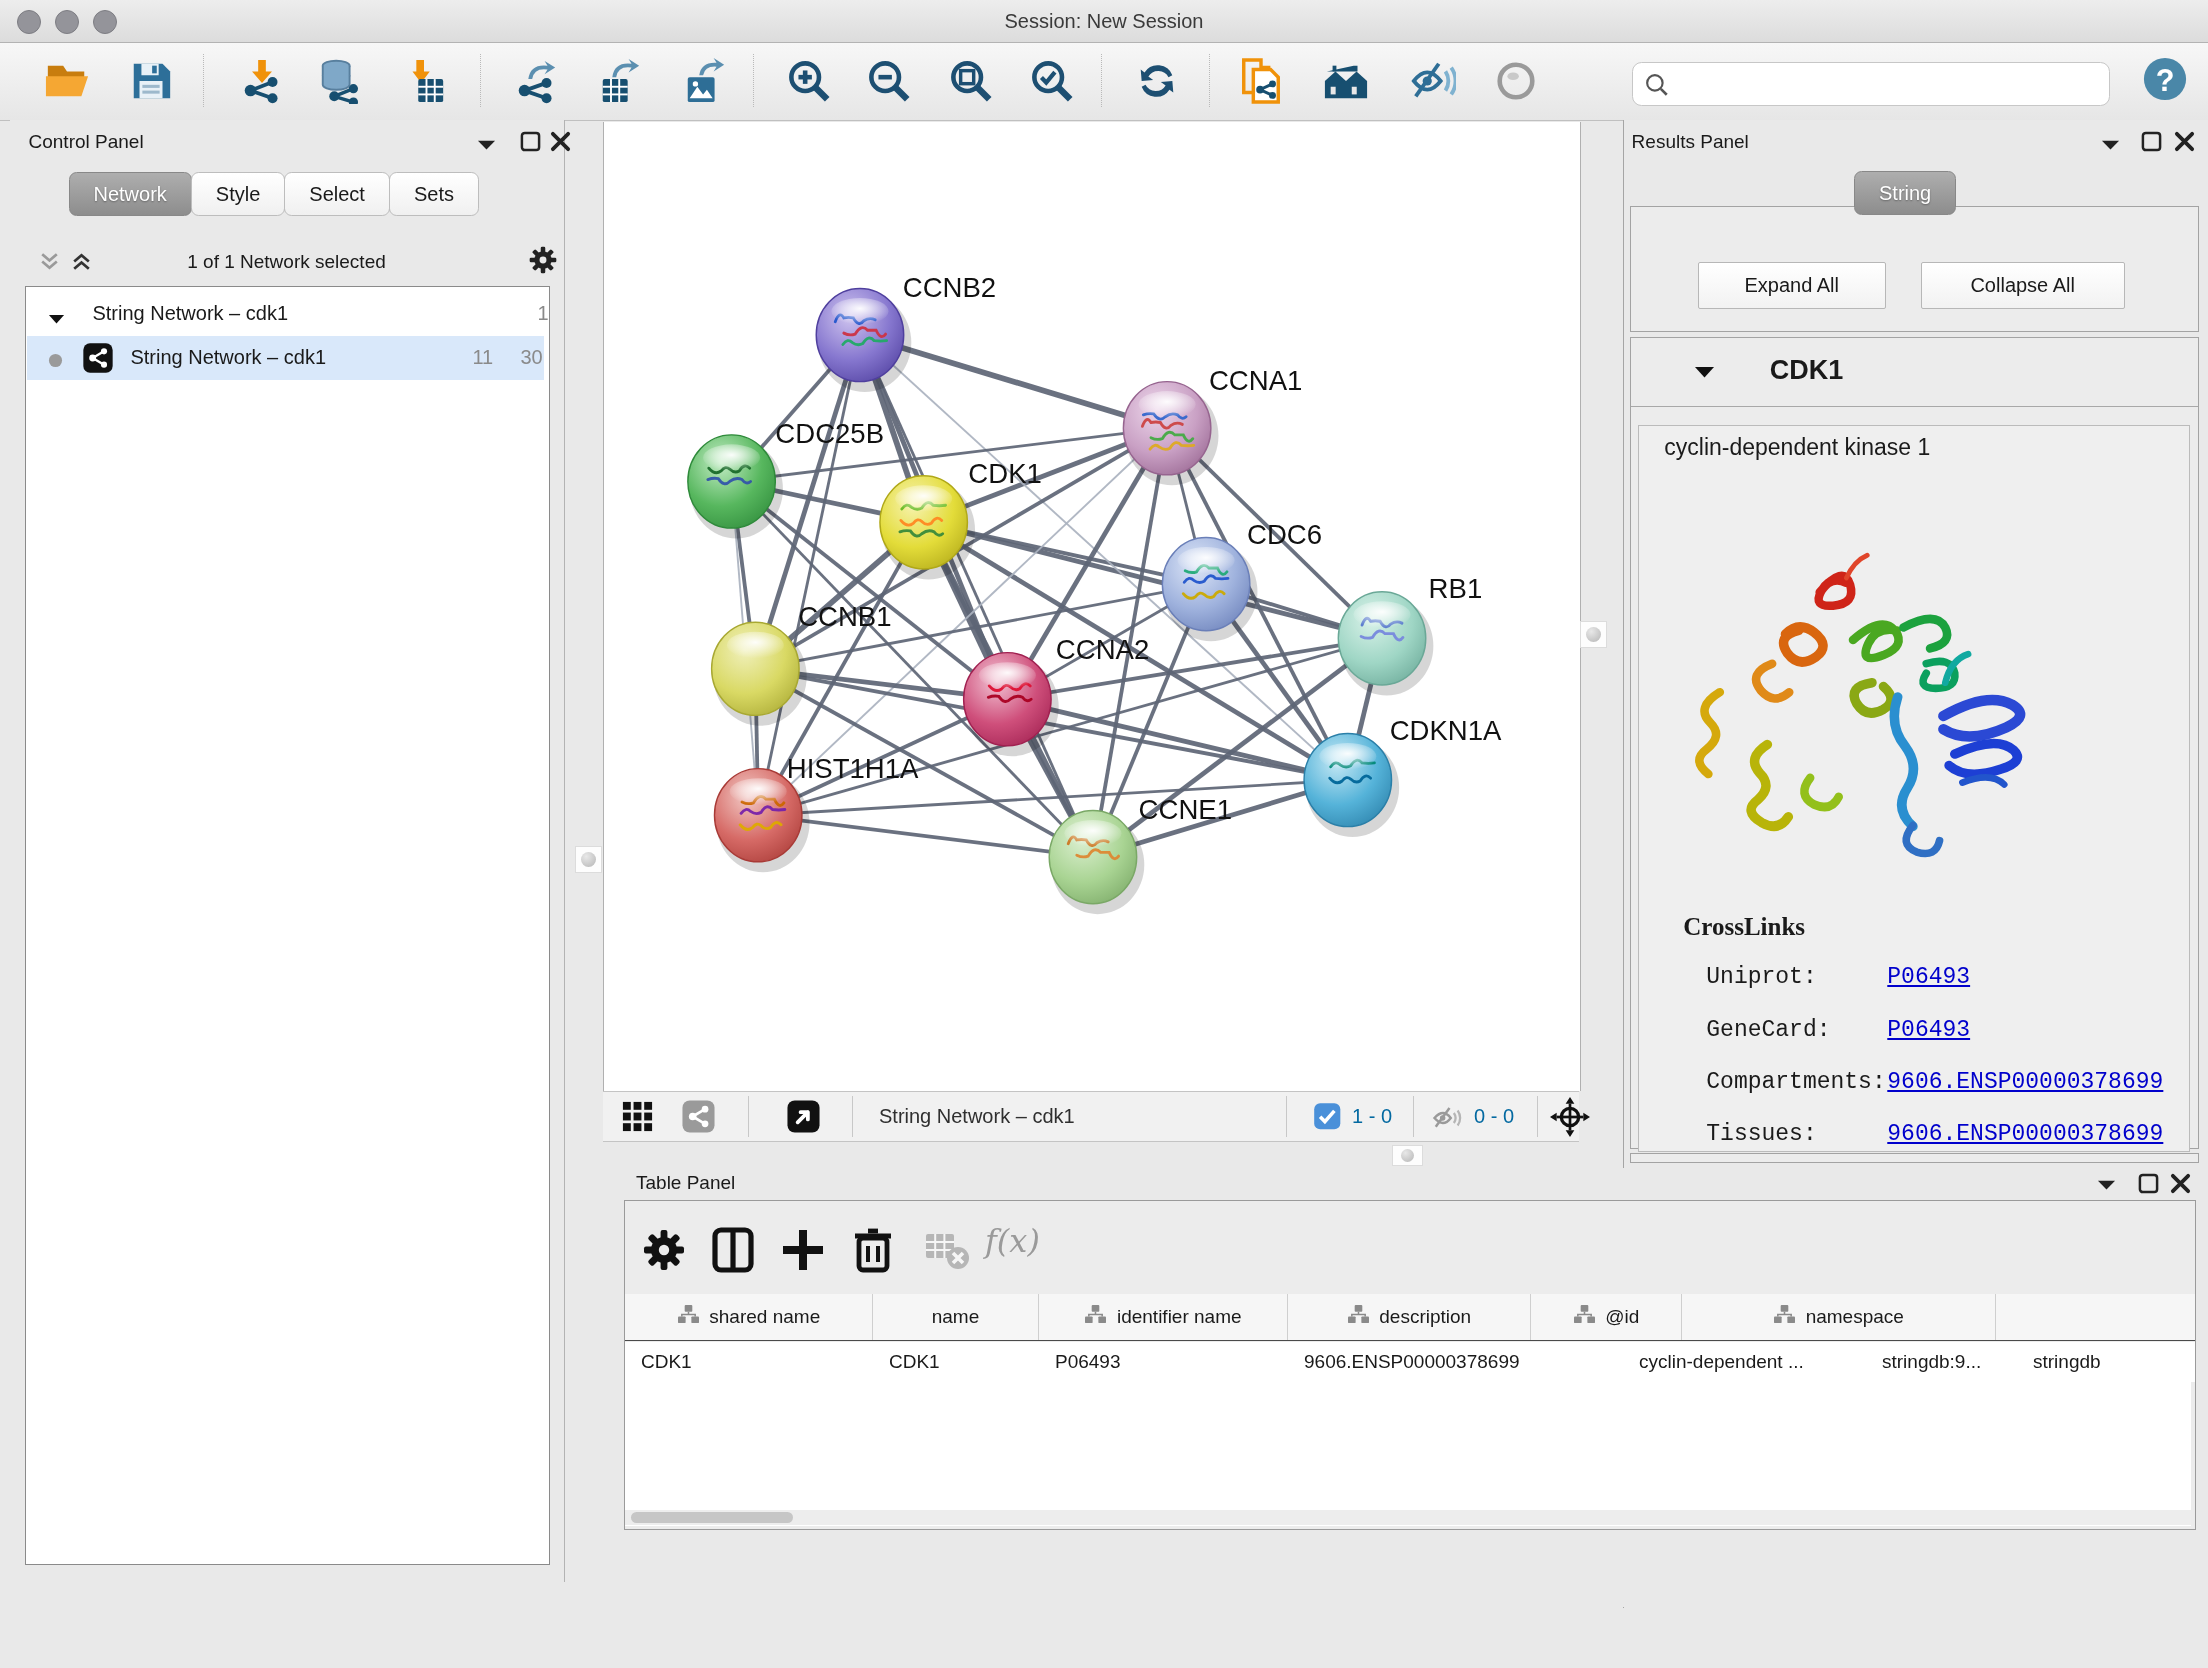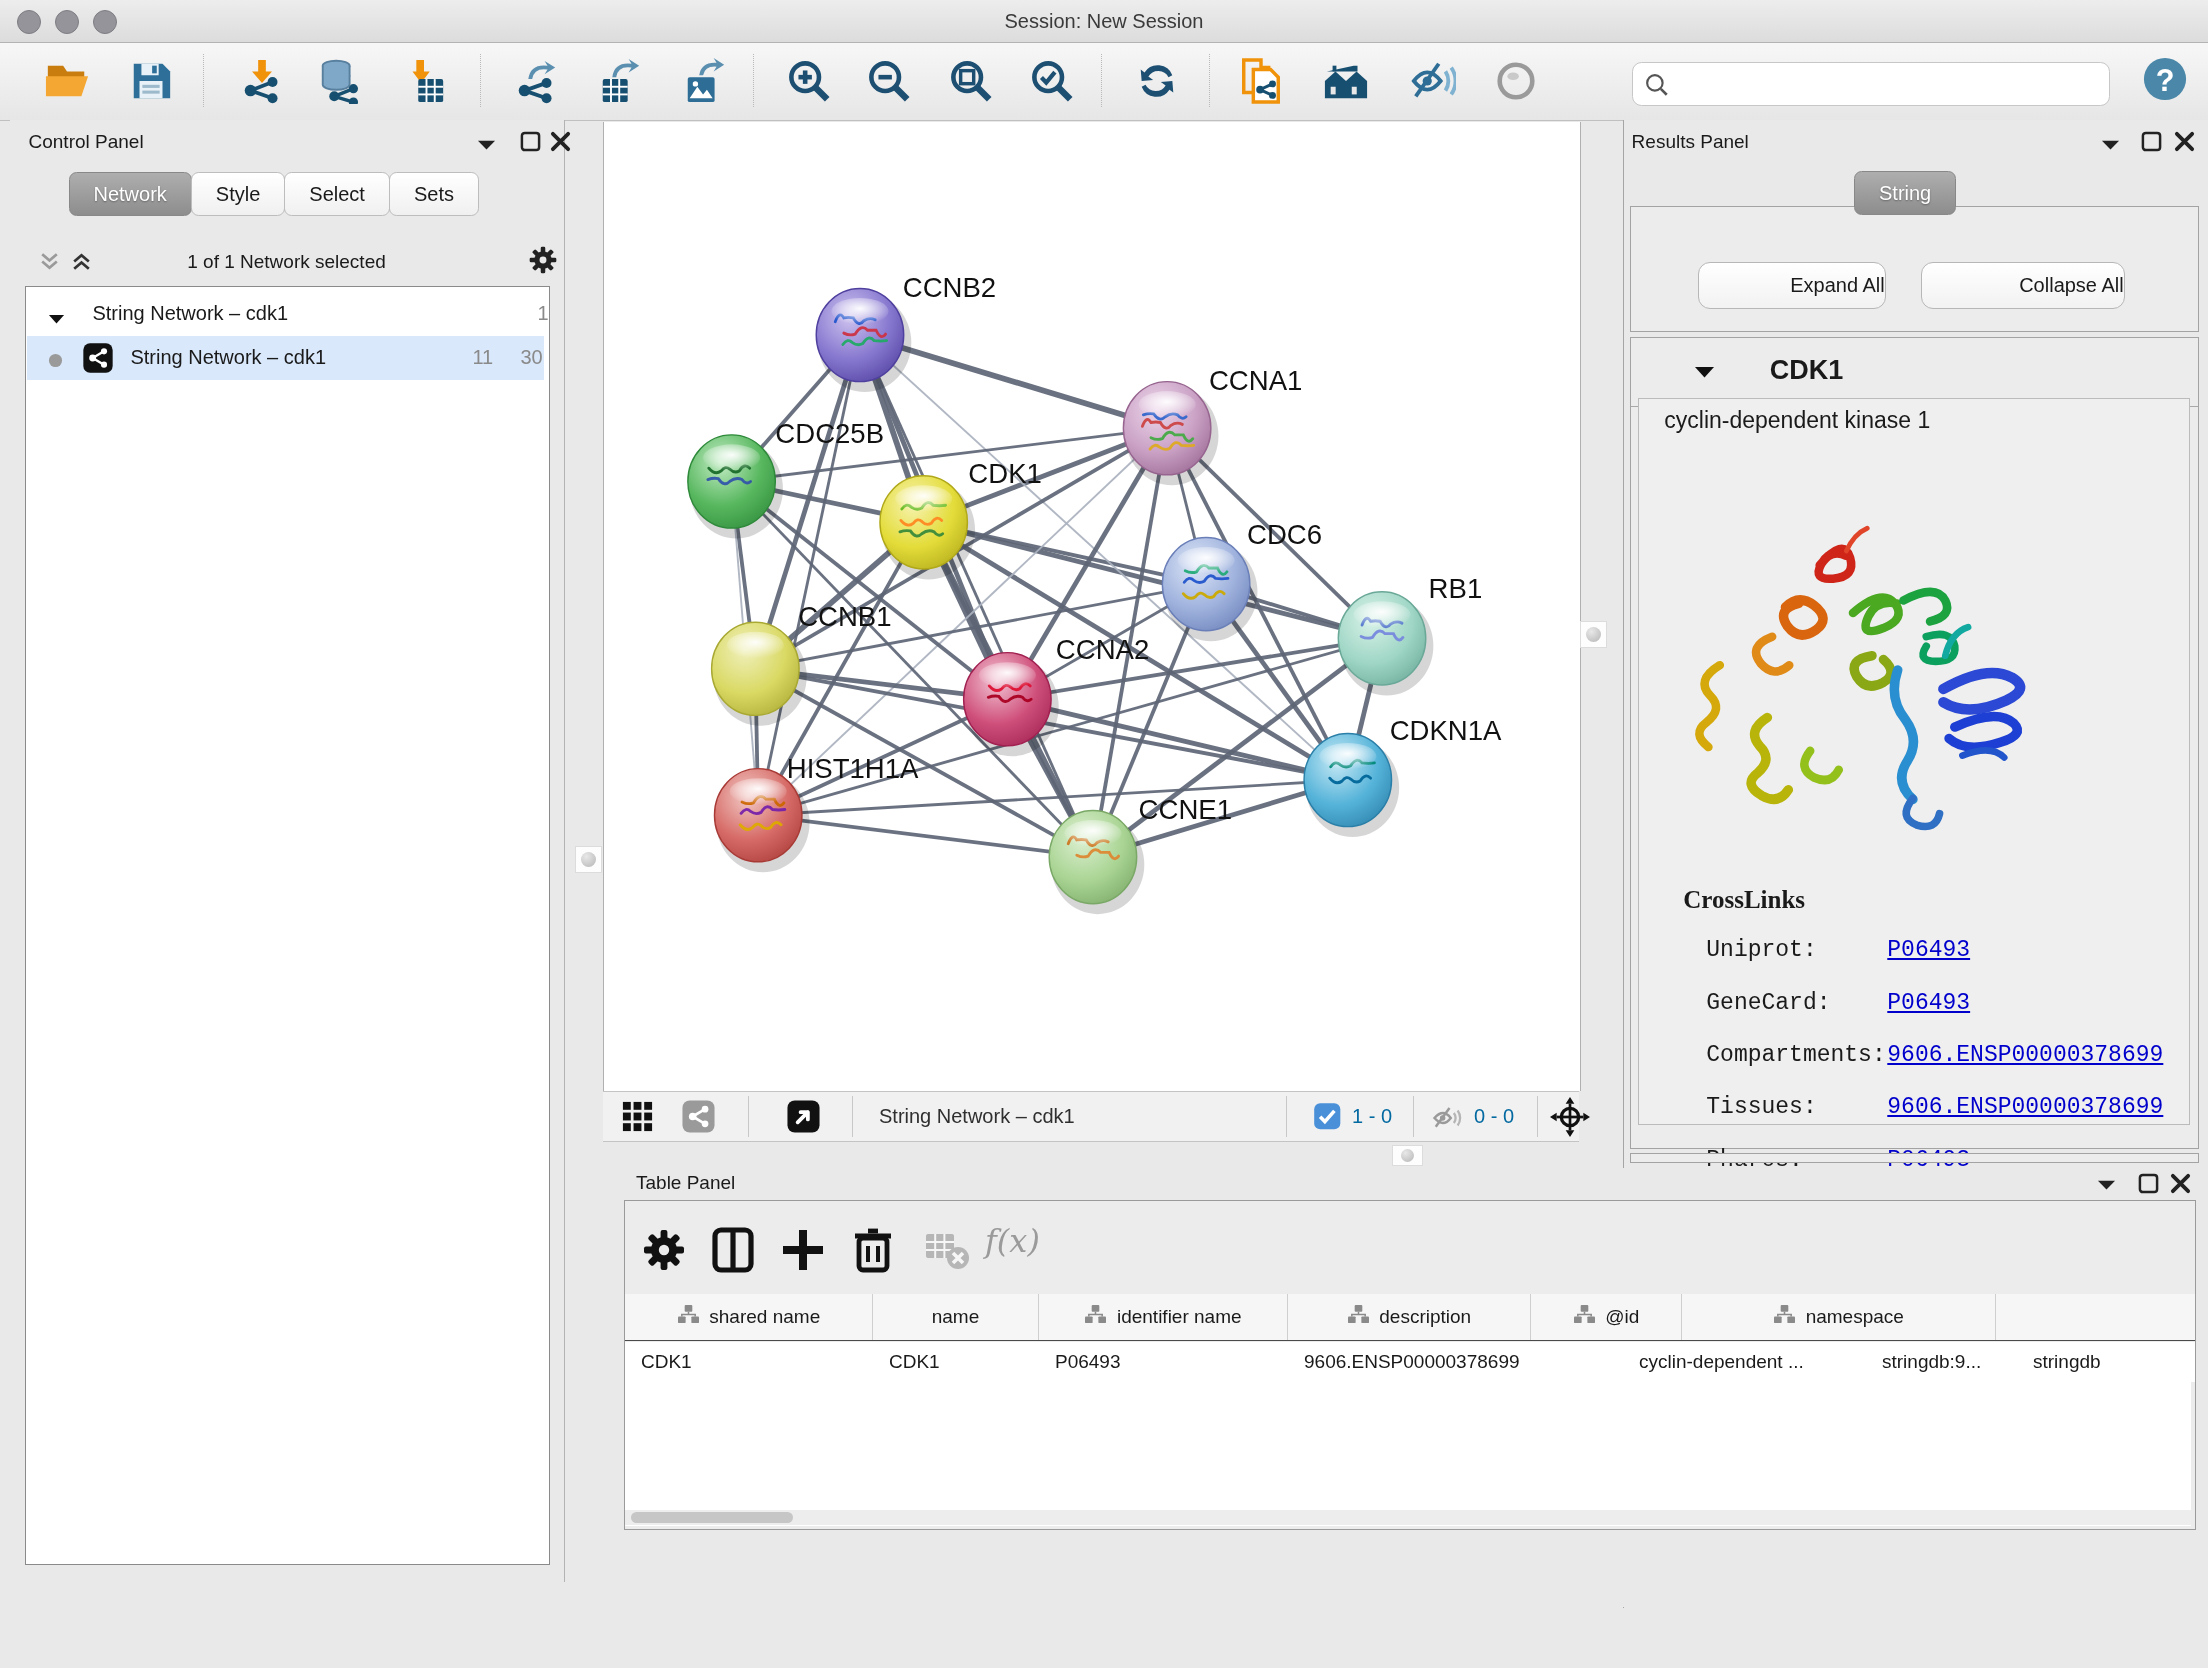--- a/index.html
+++ b/index.html
@@ -32,21 +32,21 @@
   .netfooter{position:absolute;left:603px;top:1091px;width:976px;height:49px;background:#f1f1f1;border-top:1px solid #c4c4c4;border-bottom:1px solid #c4c4c4}
   .nfsep{position:absolute;top:3.8px;height:41px;border-left:1px solid #c8c8c8}
   .nficon{position:absolute;top:6.7px;width:35px;height:35px}
   .nftext{position:absolute;top:0;height:49px;line-height:49px;font-size:20px;color:#2f2f2f}
   .nfcount{color:#0369a1;font-size:20px;line-height:49px;position:absolute;top:0}
   .splitdot{position:absolute;width:25px;height:25px;background:#fdfdfd;border:1px solid #dcdcdc;display:flex;align-items:center;justify-content:center}
   .splitdot i{width:15px;height:15px;border-radius:50%;background:radial-gradient(circle at 35% 30%,#e8e8e8,#b5b5b5);display:block}
   
   .rpanel{position:absolute;left:1623px;top:120px;width:586px;height:1488px;background:#e9e9e9;border-left:1px solid #a5a5a5}
   .rbox{position:absolute;background:#ececec;border:1.9px solid #a3a3a3}
-  .btn{display:inline-block;height:45px;line-height:45px;text-align:right;background:linear-gradient(#ffffff,#f2f2f2);border:1px solid #b7b7b7;border-radius:12px;font-size:20px}
+  .btn{display:inline-block;height:45px;line-height:45px;text-align:center;background:linear-gradient(#ffffff,#f2f2f2);border:1px solid #b7b7b7;border-radius:2px;font-size:20px}
   .serif{font-family:"Liberation Serif",serif}
   .xrow{position:absolute;left:67px;font-size:23px;font-family:Liberation Mono, monospace}
   .xrow .lab{display:inline-block;width:181px}
   .xrow a{color:#0000cc;text-decoration:underline}
   
   .tpanel{position:absolute;left:603px;top:1168px;width:1605px;height:439px;background:#e9e9e9}
   .tbox{position:absolute;left:21px;top:32px;width:1570px;height:328px;background:#ececec;border:1.9px solid #9a9a9a;overflow:hidden}
   .ttool{position:absolute;top:25px;width:48px;height:48px}
   .thead{position:absolute;left:0;top:93px;width:1617px;height:46px;background:#f6f6f6;border-bottom:1.9px solid #4a4a4a;display:flex}
   .th{display:flex;align-items:center;justify-content:center;gap:9.5px;font-size:19px;border-right:1px solid #cfcfcf;box-sizing:border-box;overflow:hidden;flex:none;white-space:nowrap}
@@ -608,21 +608,21 @@
       <span class="btn abs" style="left:67px;top:55px;width:186px">Expand All</span>
       <span class="btn abs" style="left:290px;top:55px;width:202px">Collapse All</span>
     </div>
     <div class="rbox" style="left:5.7px;top:217px;width:567px;height:810px">
       <div class="abs" style="left:0;top:0;width:100%;height:68px;border-bottom:1.9px solid #a8a8a8">
         <span class="picon" style="left:63px;top:27px"><svg width="21" height="14.3" viewBox="0 0 22 15">
               <path d="M1 2l10 11L21 2z" fill="#111"></path>
             </svg></span>
         <span class="abs" style="left:139px;top:17px;font-size:27px;font-weight:bold">CDK1</span>
       </div>
-      <div class="abs" style="left:7.6px;top:60px;width:550px;height:725px;background:#efefef;border:1px solid #bbb">
+      <div class="abs" style="left:7.6px;top:87px;width:550px;height:725px;background:#efefef;border:1px solid #bbb">
         <span class="abs" style="left:25px;top:7.6px;font-size:23px">cyclin-dependent kinase 1</span>
         <svg class="abs" style="left:38px;top:114px" width="371" height="352" viewBox="0 0 390 370">
           <g fill="none" stroke-linecap="round">
             <path d="M150 55 q25-30 32-8 q6 20-18 22 q-22 2-12-16 q10-16 26-8" stroke="#cf2418" stroke-width="9"></path>
             <path d="M178 40 q8-18 22-24" stroke="#e0452a" stroke-width="5"></path>
             <path d="M128 95 q-24 6-12 24 q12 16 30 4 q16-12-2-26 q-16-12-30 2" stroke="#d9660f" stroke-width="10"></path>
             <path d="M100 130 q-26 10-12 28 q14 16 30 2" stroke="#e08a18" stroke-width="9"></path>
             <path d="M45 160 q-26 16-10 32 q14 14-4 28 q-16 12 2 26" stroke="#d5a90c" stroke-width="9"></path>
             <path d="M95 215 q-22 14-8 30 q14 14-2 28 q-16 12 4 24 q18 10 28-6" stroke="#b8b409" stroke-width="10"></path>
             <path d="M140 250 q-14 18 4 28 q18 8 26-8" stroke="#93c01b" stroke-width="9"></path>

